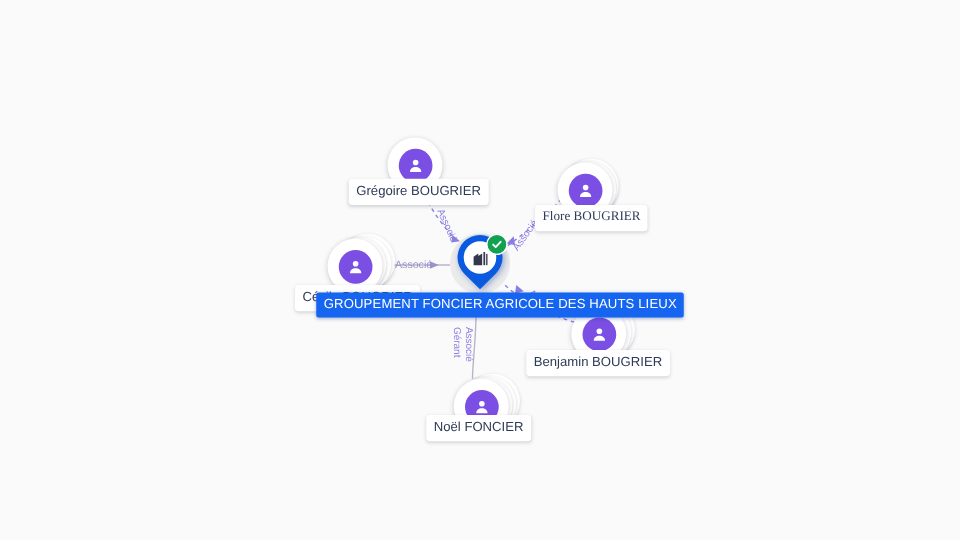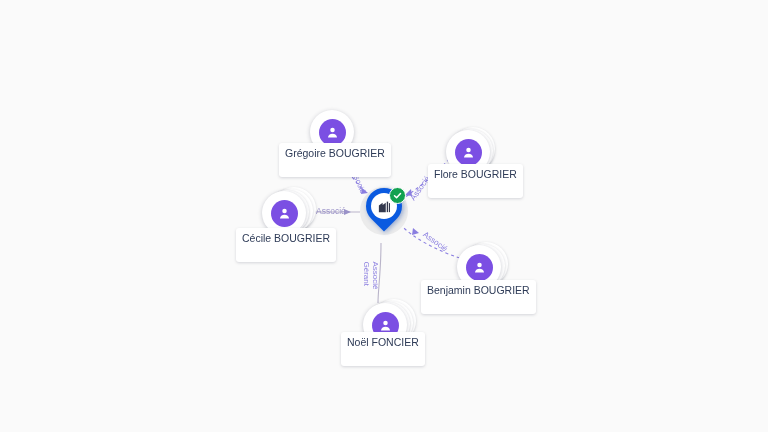--- a/index.html
+++ b/index.html
@@ -65,21 +65,21 @@
   }
   .avatar-disc svg { display: block; }
 
   
   .node-label {
     position: absolute;
     background: #ffffff;
     color: #2e3b57;
     font-size: 10.5px;
     line-height: 14px;
-    padding: 3px 6px 17px 6px;
+    padding: 3px 6px 4px 6px;
     border-radius: 3px;
     white-space: nowrap;
     box-shadow: 0 1px 3px rgba(40,45,70,0.18);
   }
 
   
   #company-node {
     position: absolute;
     left: 358px;
     top: 186px;
@@ -216,21 +216,21 @@
     <div class="stack-card" style="left:2.5px; top:-1.5px;"></div>
     <div class="avatar-circle">
       <div class="avatar-disc">
         <svg width="15" height="15" viewBox="0 0 24 24" fill="#ffffff">
           <circle cx="12" cy="8" r="3.6"></circle>
           <path d="M4.8 20c0-4 3.3-6.2 7.2-6.2s7.2 2.2 7.2 6.2z"></path>
         </svg>
       </div>
     </div>
   </div>
-  <div class="node-label" style="left:428px; top:164px;">Flore BOUGRIER</div>
+  <div class="node-label" style="left:428px; top:164px;font-family:Liberation Serif, serif;">Flore BOUGRIER</div>
 
   <div class="person-node" style="left:262px; top:191px;">
     <div class="stack-card" style="left:10px; top:-4px;"></div>
     <div class="stack-card" style="left:6.5px; top:-2.5px;"></div>
     <div class="stack-card" style="left:3px; top:-1px;"></div>
     <div class="avatar-circle">
       <div class="avatar-disc">
         <svg width="15" height="15" viewBox="0 0 24 24" fill="#ffffff">
           <circle cx="12" cy="8" r="3.6"></circle>
           <path d="M4.8 20c0-4 3.3-6.2 7.2-6.2s7.2 2.2 7.2 6.2z"></path>
@@ -279,14 +279,15 @@
         <rect x="19.1" y="6.6" width="1.7" height="14.4"></rect>
       </svg>
     </div>
     <div class="verified-badge">
       <svg width="9" height="9" viewBox="0 0 24 24" fill="none" stroke="#ffffff" stroke-width="4" stroke-linecap="round" stroke-linejoin="round">
         <polyline points="4,12.5 9.5,18 20,6.5"></polyline>
       </svg>
     </div>
   </div>
 
+  <div id="company-label">GROUPEMENT FONCIER AGRICOLE DES HAUTS LIEUX</div>
 
 </div>
 
 </body></html>

